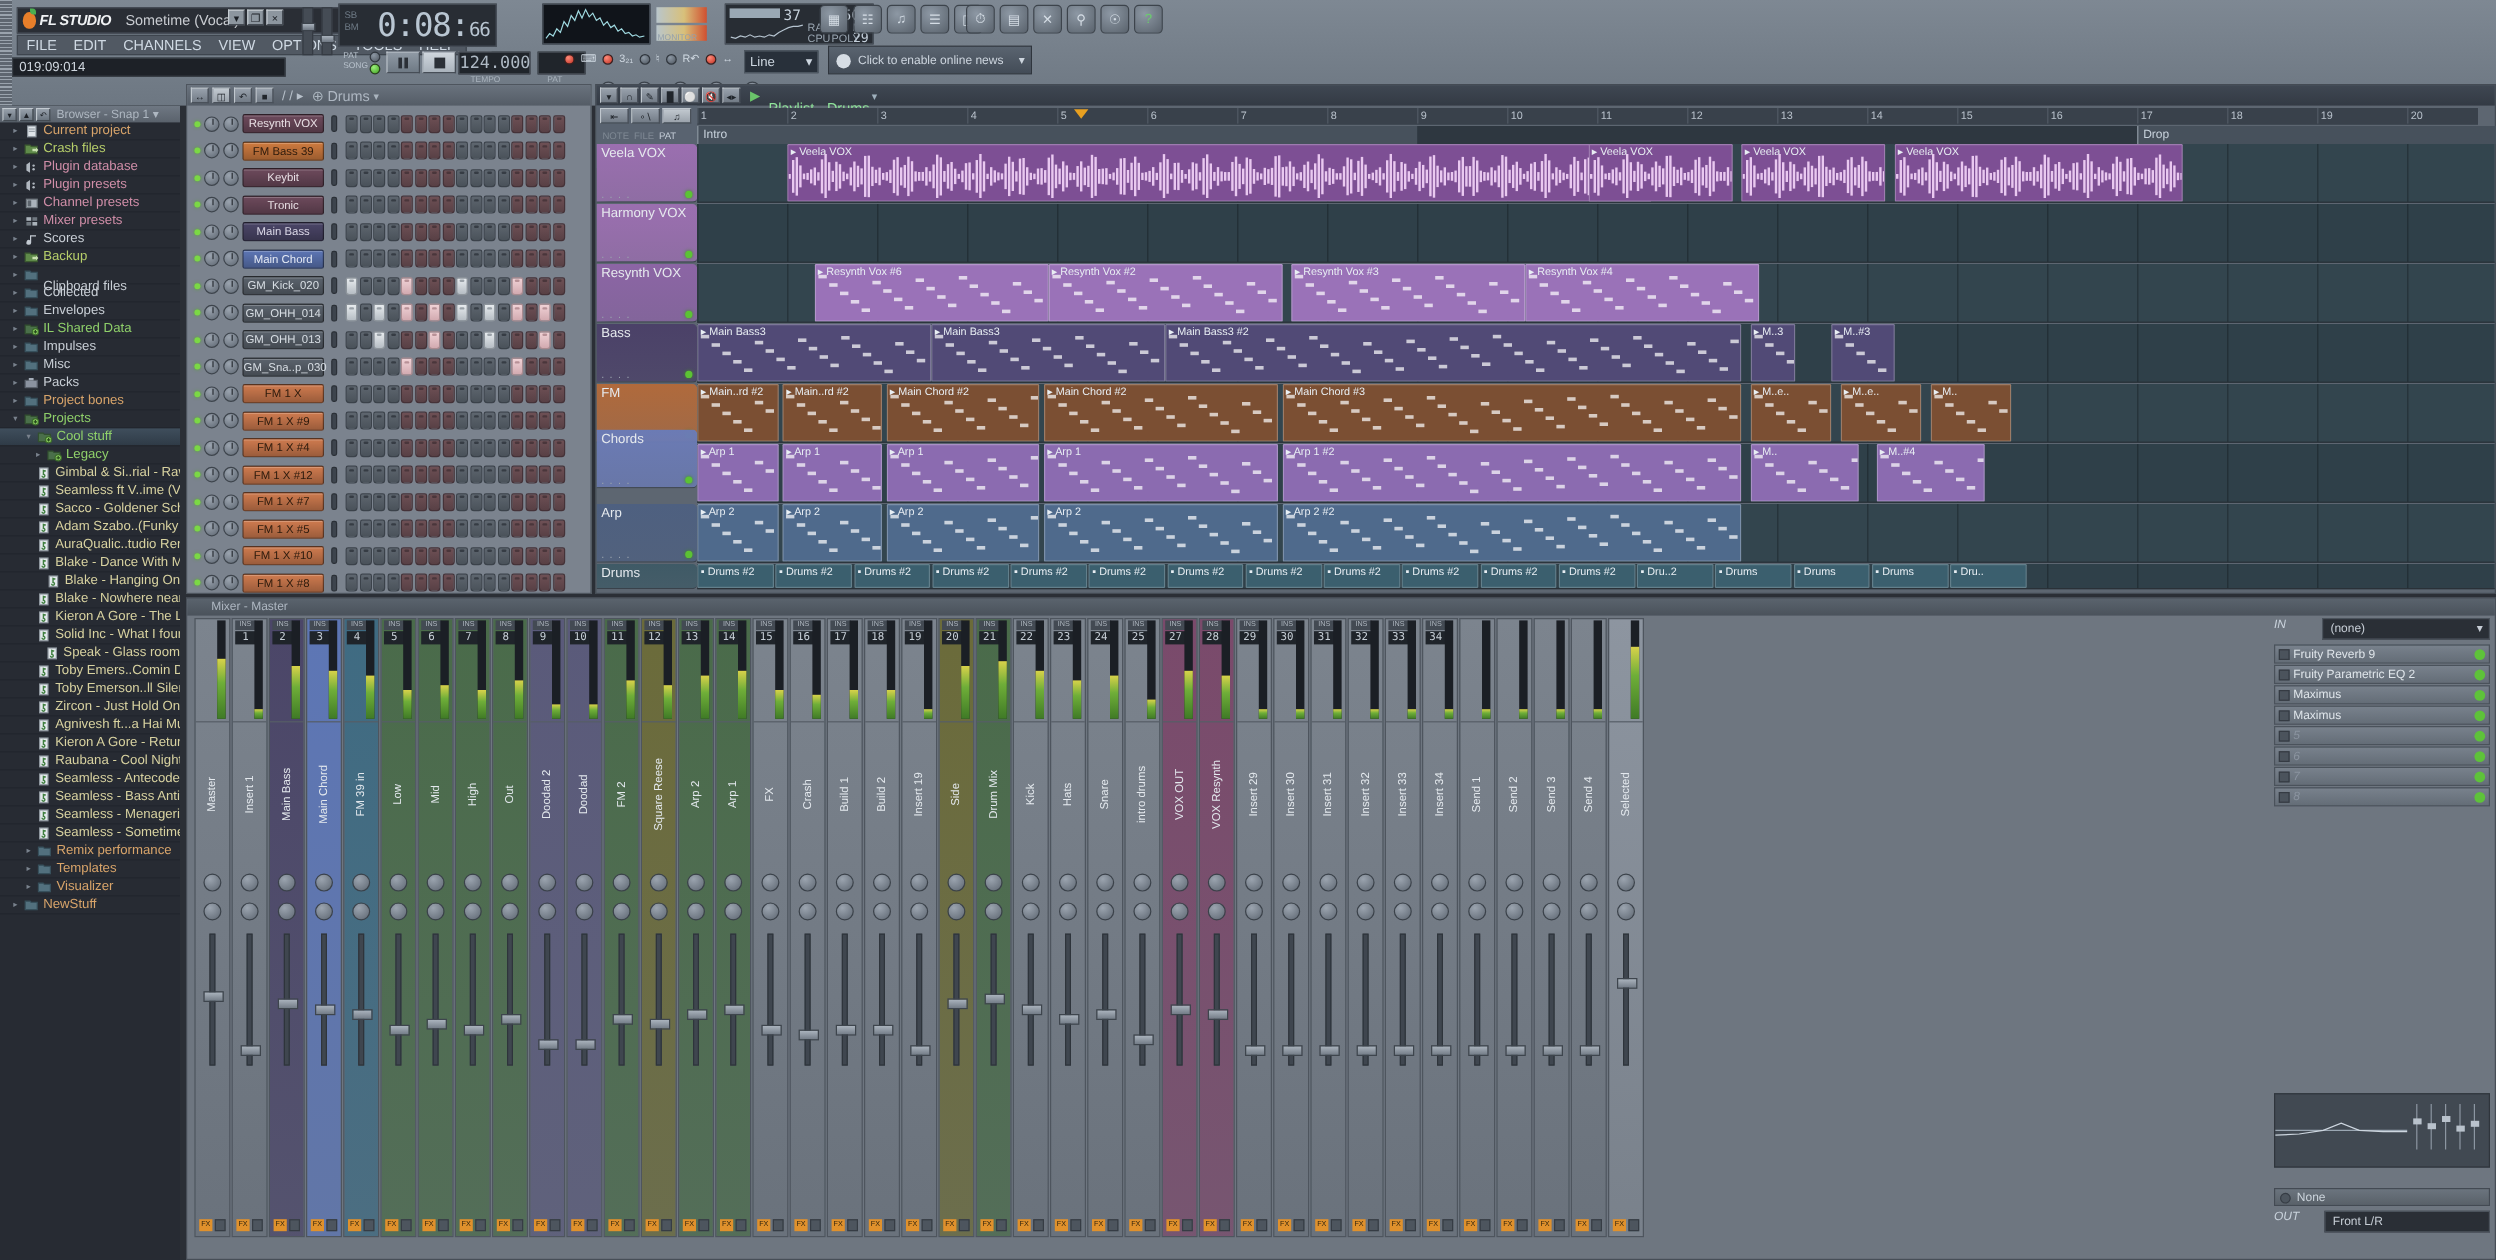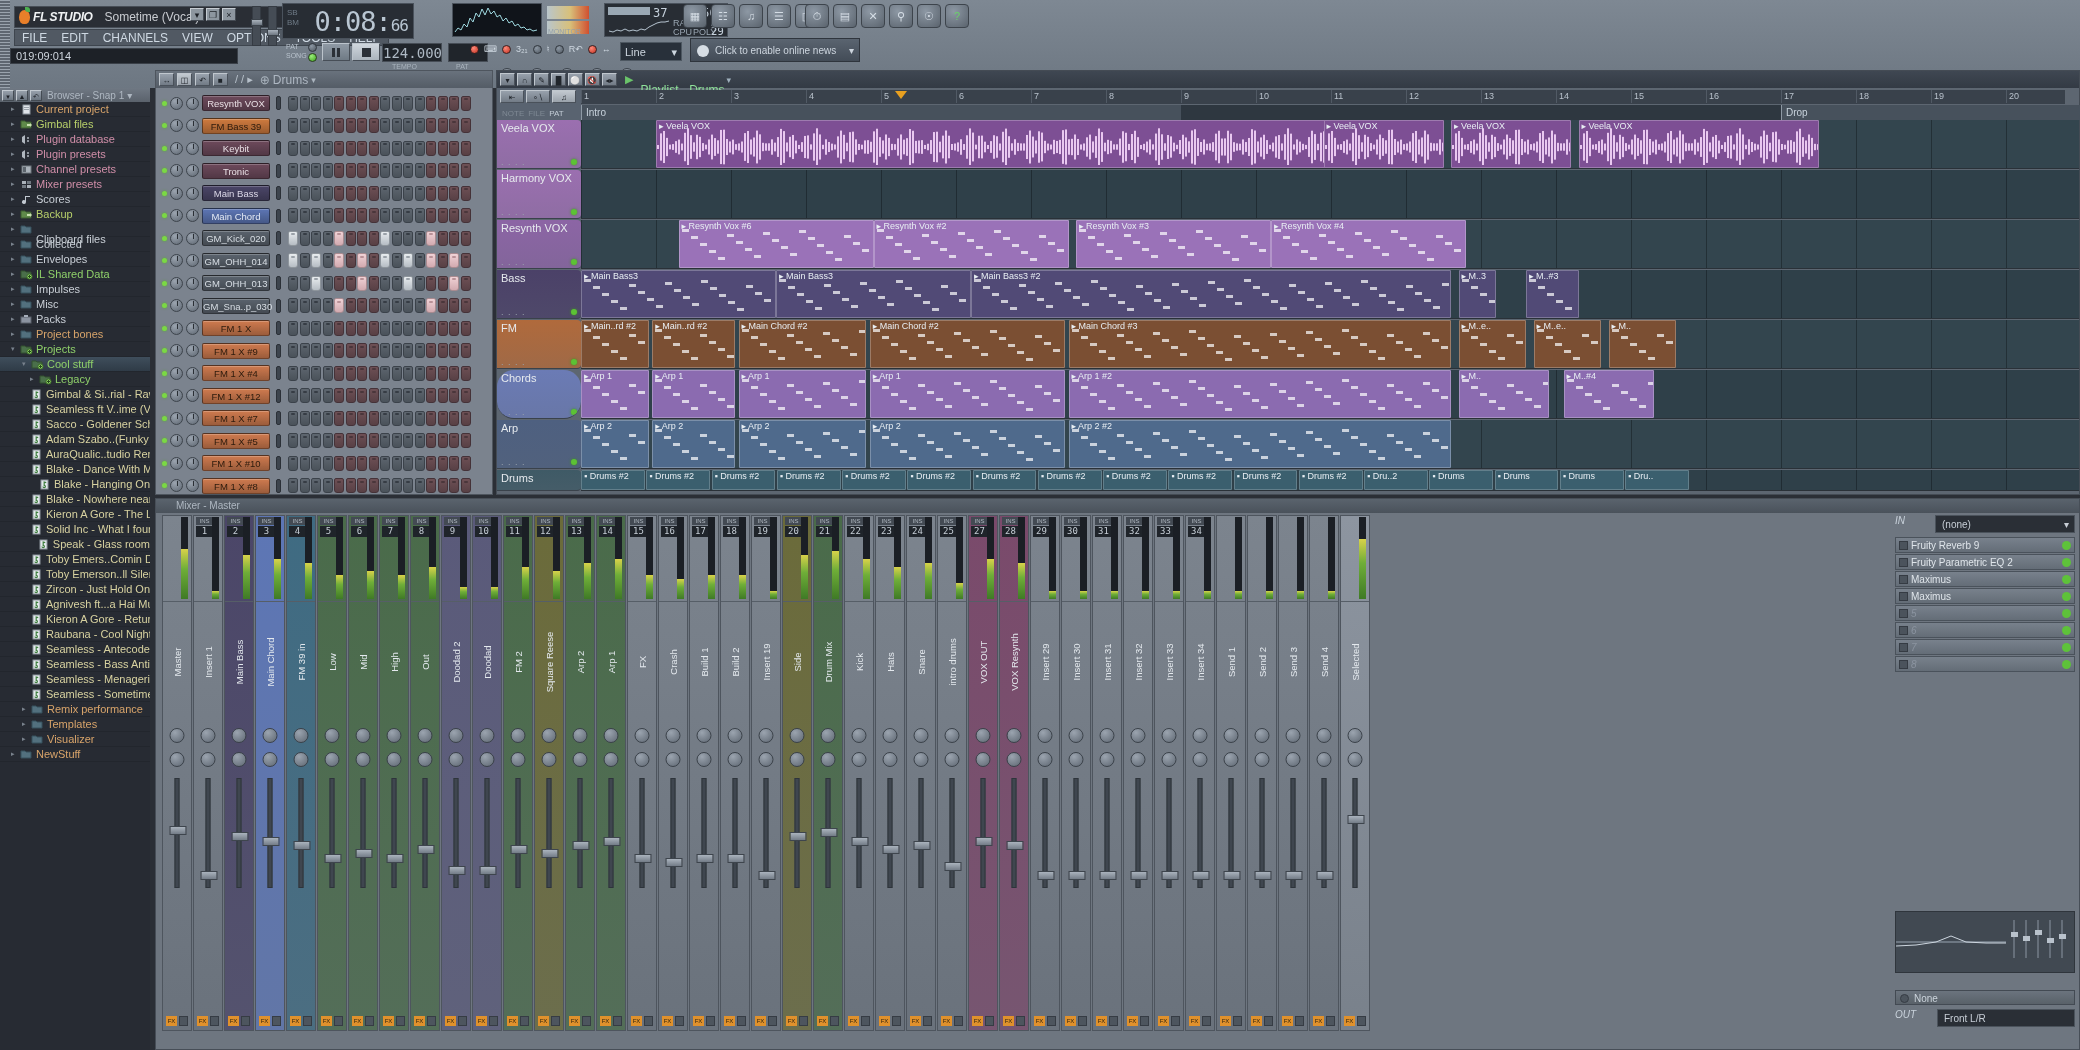--- a/index.html
+++ b/index.html
@@ -367,21 +367,21 @@
             <rect x="4" y="5" width="5" height="1" fill="#9aa2aa"></rect>
           </svg></span>
         <span style="color: rgb(216, 164, 106);">Current project</span>
       </div>
       <div class="brow ind1">
         <span class="arrw" style="color: rgb(121, 130, 141);">▸</span>
         <span class="ic"><svg width="13" height="11" viewBox="0 0 13 11">
             <path d="M1 2h4l1 1h5v6H1z" fill="#5f8a4a" stroke="#3d5c30"></path>
             <path d="M7 5l3 0 0 -1 2 2 -2 2 0 -1 -3 0z" fill="#c8e0b0"></path>
           </svg></span>
-        <span style="color: rgb(183, 207, 106);">Gimbal files</span>
+        <span style="color: rgb(183, 207, 106);">Crash files</span>
       </div>
       <div class="brow ind1">
         <span class="arrw" style="color: rgb(121, 130, 141);">▸</span>
         <span class="ic"><svg width="13" height="11" viewBox="0 0 13 11">
             <path d="M2 3v5l3 2V1z" fill="#b0b7bf"></path>
             <circle cx="8" cy="4" r="1" fill="#b0b7bf"></circle>
             <circle cx="8" cy="7" r="1" fill="#b0b7bf"></circle>
           </svg></span>
         <span style="color: rgb(208, 142, 168);">Plugin database</span>
       </div>
@@ -2167,21 +2167,21 @@
             <rect x="2" y="8" width="7" height="3" fill="rgba(255,255,255,.7)"></rect>
             <rect x="11" y="15" width="7" height="3" fill="rgba(255,255,255,.7)"></rect>
             <rect x="20" y="22" width="7" height="3" fill="rgba(255,255,255,.7)"></rect>
             <rect x="29" y="29" width="7" height="3" fill="rgba(255,255,255,.7)"></rect>
             <rect x="38" y="36" width="7" height="3" fill="rgba(255,255,255,.7)"></rect>
             <rect x="47" y="13" width="7" height="3" fill="rgba(255,255,255,.7)"></rect>
             <rect x="56" y="20" width="7" height="3" fill="rgba(255,255,255,.7)"></rect>
           </svg>
         </div>
       </div>
-      <div class="track" style="top: 250px; height: 49px; background: linear-gradient(rgb(107, 123, 181), rgba(107, 123, 181, 0.8)); border-radius: 17px;"><span>Chords</span><span class="dots">. . . .</span><span class="grn"></span></div>
+      <div class="track" style="top: 238px; height: 49px; background: linear-gradient(rgb(107, 123, 181), rgba(107, 123, 181, 0.8));"><span>Chords</span><span class="dots">. . . .</span><span class="grn"></span></div>
       <div class="lane" style="top: 250px; height: 49px; background: rgb(47, 64, 73);">
         <div style="position: absolute; top: 0px; bottom: 0px; left: 0px; width: 1px; background: rgba(0, 0, 0, 0.3);"></div>
         <div style="position: absolute; top: 0px; bottom: 0px; left: 75px; width: 1px; background: rgba(0, 0, 0, 0.3);"></div>
         <div style="position: absolute; top: 0px; bottom: 0px; left: 150px; width: 1px; background: rgba(0, 0, 0, 0.3);"></div>
         <div style="position: absolute; top: 0px; bottom: 0px; left: 225px; width: 1px; background: rgba(0, 0, 0, 0.3);"></div>
         <div style="position: absolute; top: 0px; bottom: 0px; left: 300px; width: 1px; background: rgba(0, 0, 0, 0.3);"></div>
         <div style="position: absolute; top: 0px; bottom: 0px; left: 375px; width: 1px; background: rgba(0, 0, 0, 0.3);"></div>
         <div style="position: absolute; top: 0px; bottom: 0px; left: 450px; width: 1px; background: rgba(0, 0, 0, 0.3);"></div>
         <div style="position: absolute; top: 0px; bottom: 0px; left: 525px; width: 1px; background: rgba(0, 0, 0, 0.3);"></div>
         <div style="position: absolute; top: 0px; bottom: 0px; left: 600px; width: 1px; background: rgba(0, 0, 0, 0.3);"></div>

